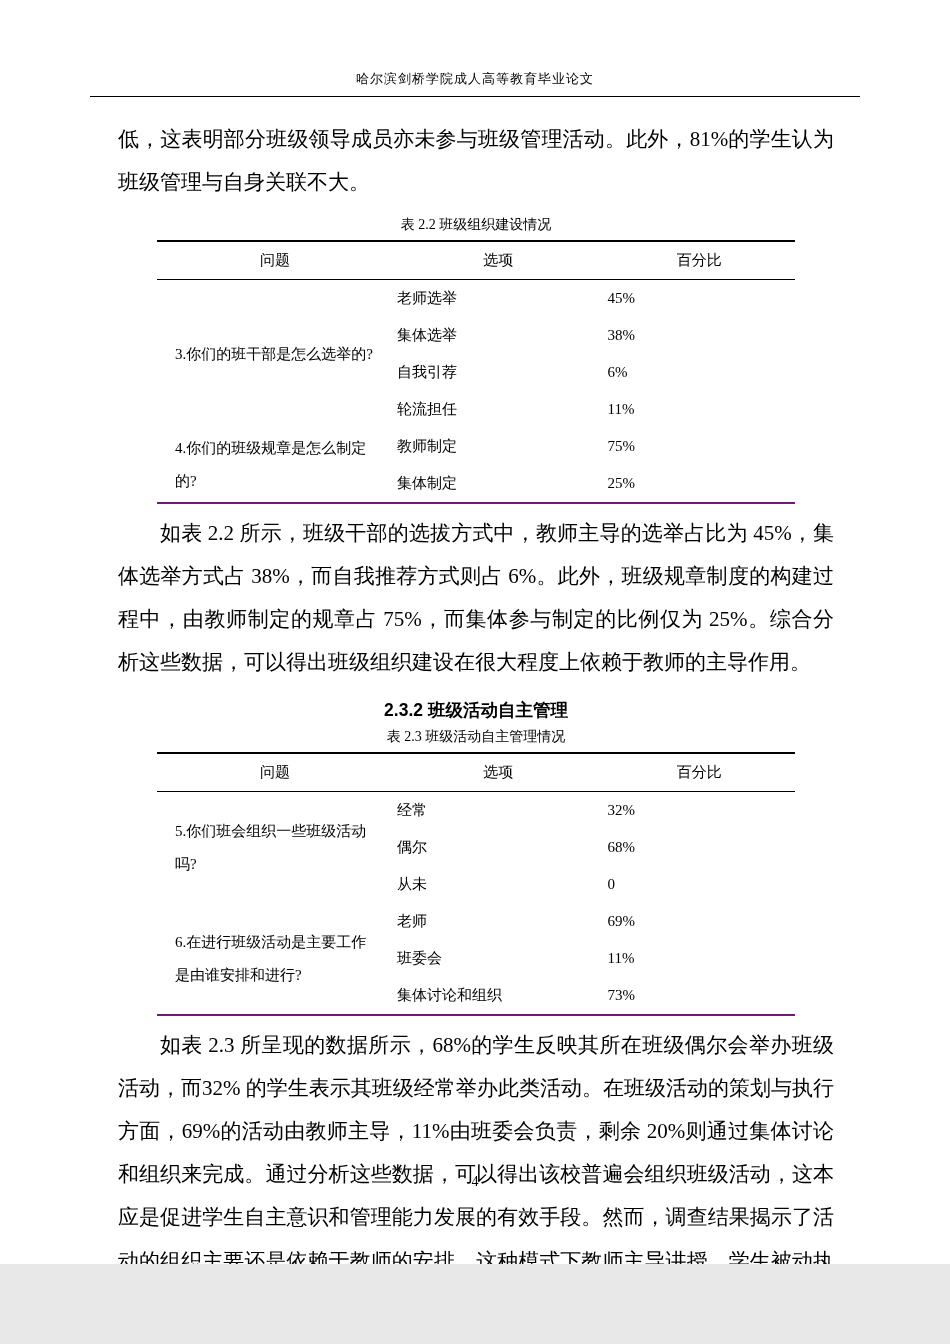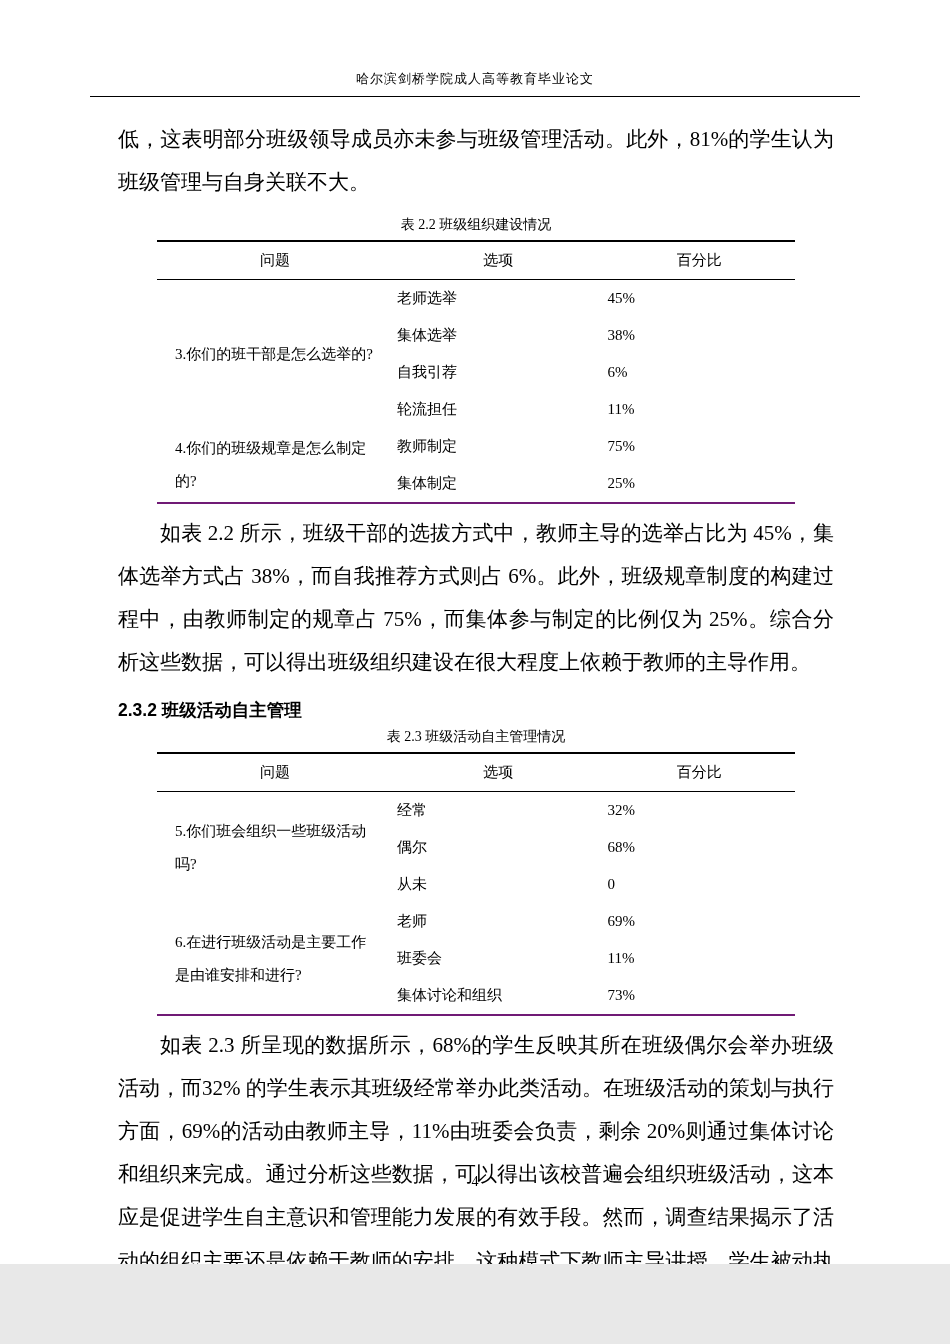--- a/index.html
+++ b/index.html
@@ -59,20 +59,21 @@
   }
   table.three-line td.q-cell {
     padding-left:18px;
     padding-right:18px;
   }
   h2.sub-heading {
     font-family:"Liberation Sans","DejaVu Sans",sans-serif;
     font-size:17.5px;
     font-weight:bold;
     margin:14px 0 6px 0;
+    text-align:center;
   }
   .page-number {
     position:absolute;
     bottom:74px; left:0; right:0;
     text-align:center;
     font-size:14px;
   }
 </style>
 </head>
 <body>

